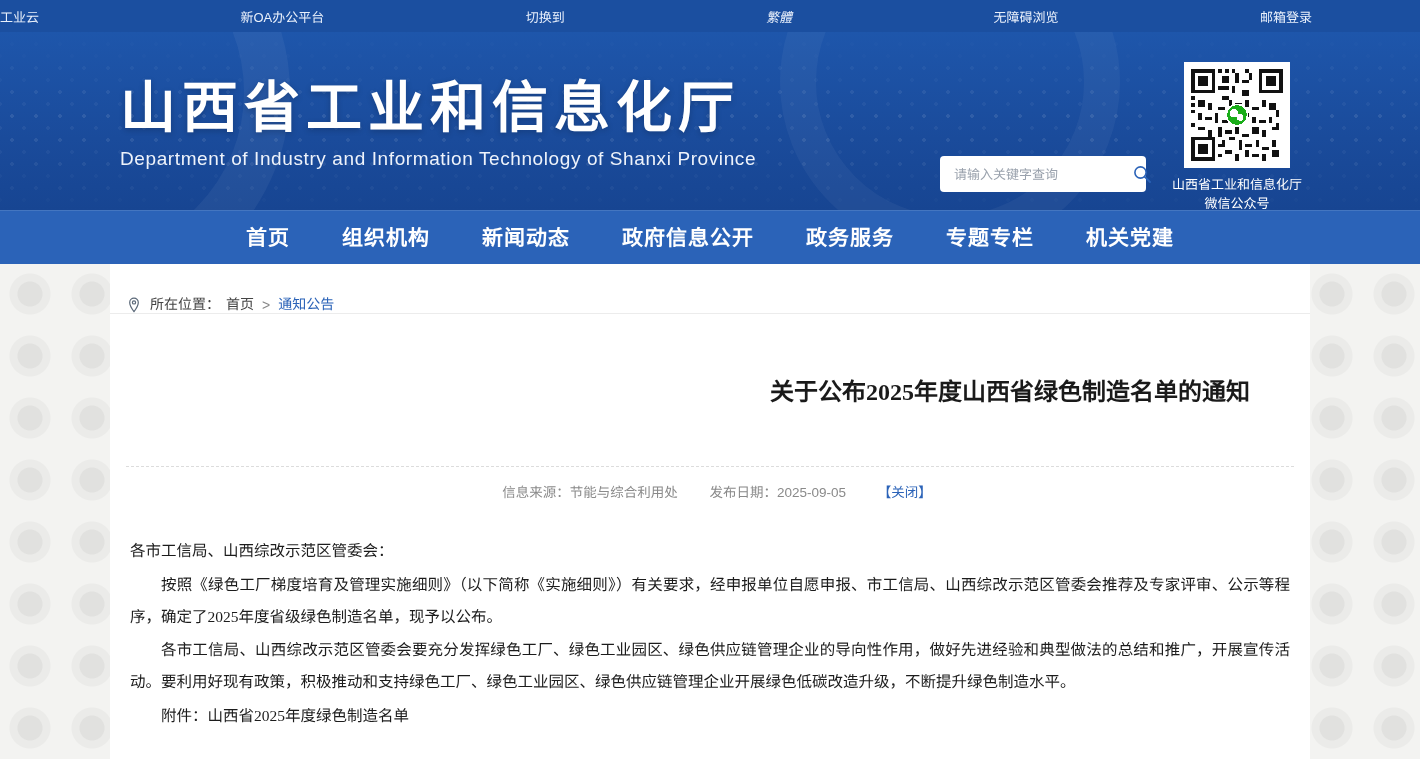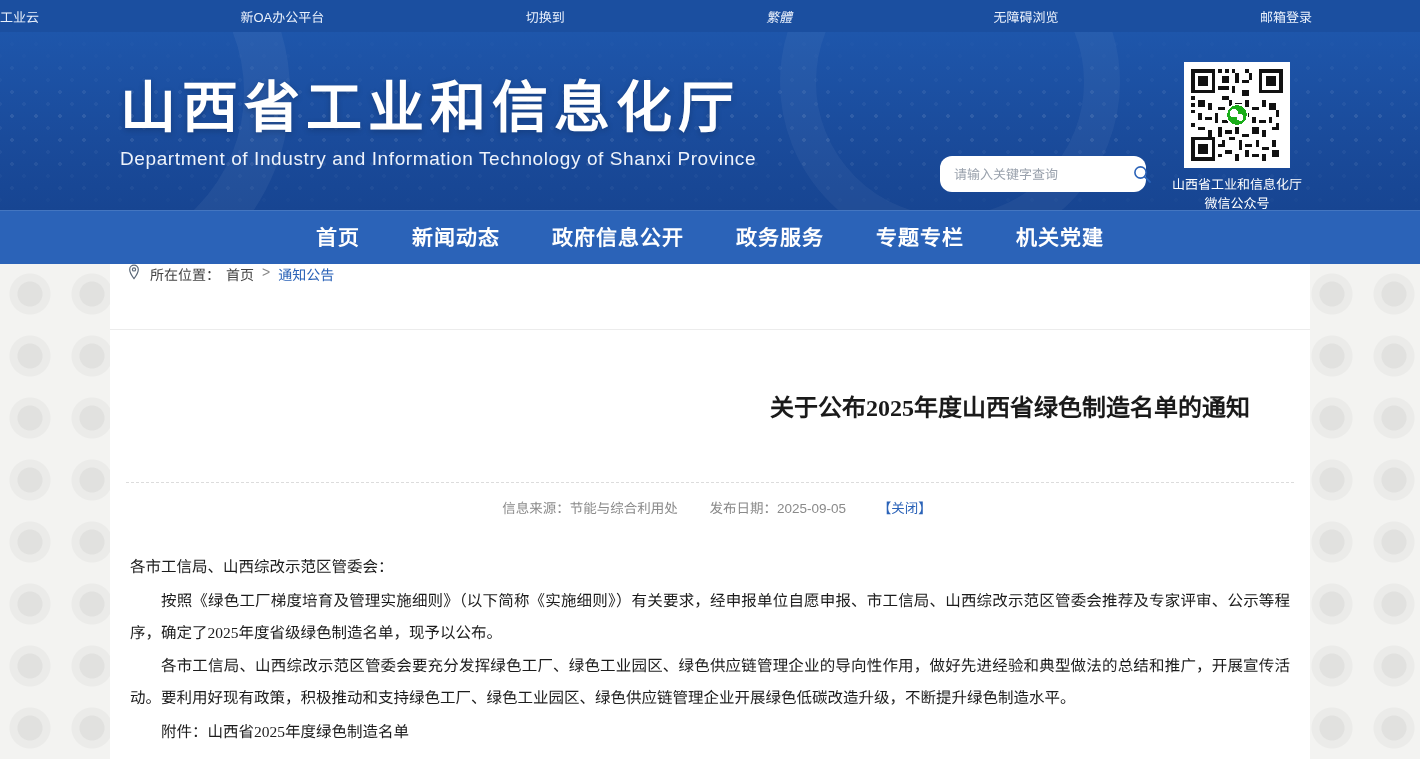--- a/index.html
+++ b/index.html
@@ -82,21 +82,21 @@
     letter-spacing: .6px;
     color: #eef3fb;
     font-family: "Liberation Sans", sans-serif;
   }
   
   .search-box {
     position: absolute;
     right: 274px; bottom: 18px;
     width: 206px; height: 36px;
     background: #ffffff;
-    border-radius: 12px;
+    border-radius: 4px;
     display: flex;
     align-items: center;
     padding: 0 8px 0 12px;
   }
   .search-box input {
     flex: 1;
     border: none;
     outline: none;
     font-size: 13px;
     color: #333;
@@ -169,23 +169,23 @@
   }
   .content {
     position: relative;
     width: 1200px;
     margin: 0 auto;
     background: #ffffff;
     min-height: 100%;
     padding: 0 0 20px 0;
   }
   .breadcrumb {
-    height: 66px;
+    height: 50px;
     display: flex;
-    align-items: flex-start;
+    align-items: flex-end;
     padding-left: 16px;
     font-size: 14px;
     color: #5a5a5a;
     border-bottom: 1px solid #ececec;
     background: #ffffff;
   }
   .pin-icon { width: 16px; height: 16px; margin-right: 8px; display:block; }
   .breadcrumb .lbl { color: #444; margin-right: 6px; }
   .breadcrumb a { color: #444; text-decoration: none; }
   .breadcrumb .gt { margin: 0 8px; color: #888; }
@@ -351,20 +351,21 @@
     </div>
     <div class="qr-label">
       <div>山西省工业和信息化厅</div>
       <div>微信公众号</div>
     </div>
   </div>
 </div>
 
 <div class="nav">
   <div class="nav-item">首页</div>
+  <div class="nav-item">组织机构</div>
   <div class="nav-item">新闻动态</div>
   <div class="nav-item">政府信息公开</div>
   <div class="nav-item">政务服务</div>
   <div class="nav-item">专题专栏</div>
   <div class="nav-item">机关党建</div>
 </div>
 
 <div class="page">
   <div class="bg-pattern"></div>
 

